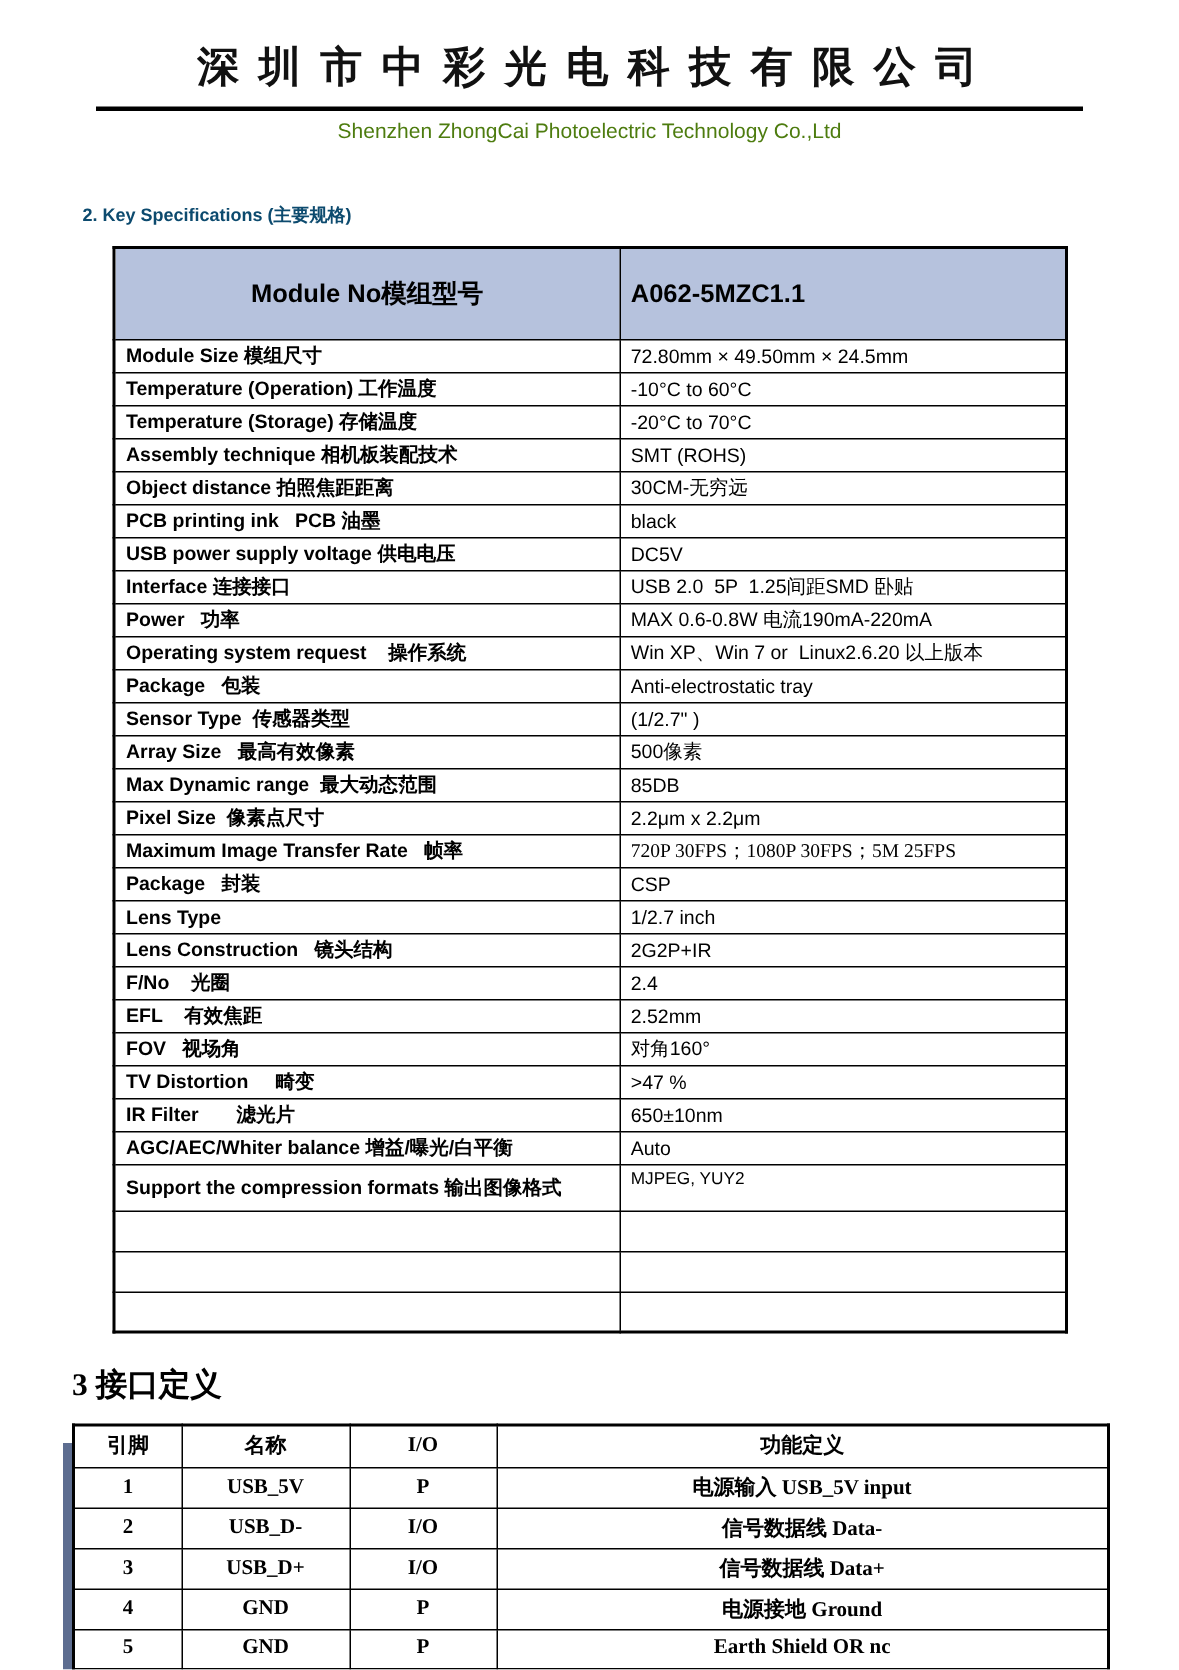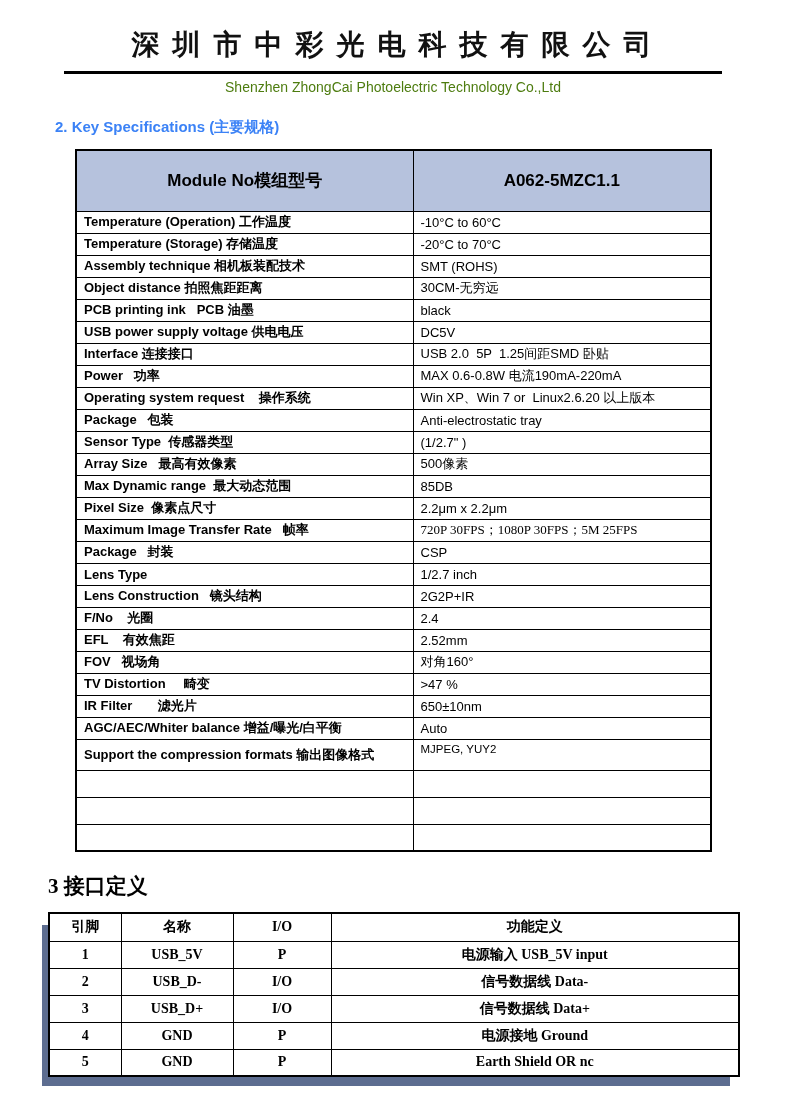--- a/index.html
+++ b/index.html
@@ -13,39 +13,39 @@
   .doc-header { text-align: center; padding-top: 26px; }
   .company-title {
     font-family: Liberation Serif, serif;
     font-size: 28px; font-weight: bold; letter-spacing: 3px; color: #111;
   }
   .title-rule { width: 658px; height: 3px; background: #000; margin: 7px auto 5px auto; }
   .company-subtitle { font-size: 14px; color: #4d7c0f; }
 
   
   .sec2-heading {
-    margin: 23px 0 12px 55px; font-size: 15px; font-weight: bold; color: #3b82f6;
+    margin: 40px 0 12px 55px; font-size: 12px; font-weight: bold; color: #0c4a6e;
   }
   .sec3-heading {
     margin: 20px 0 10px 48px; font-size: 21px; font-weight: bold;
     font-family: "Liberation Serif", "DejaVu Serif", serif;
   }
 
   
   table { border-collapse: collapse; table-layout: fixed; }
   .spec-table { width: 635px; margin: 12px 0 0 75px; border: 2px solid #000; }
   .spec-table th, .spec-table td {
     border: 1px solid #000; vertical-align: middle;
     white-space: pre-wrap; overflow: hidden; padding: 1px 7px;
   }
   .spec-table thead th {
     height: 61px; background: var(--header-bg, #b6c2dd); font-size: 17px; font-weight: bold;
   }
   .spec-table thead th.h-label { text-align: center; }
-  .spec-table thead th.h-value { text-align: center; }
+  .spec-table thead th.h-value { text-align: left; }
   .spec-table td { height: 22px; font-size: 13px; }
   .spec-table td.label-cell { font-weight: bold; }
   .spec-table td.value-cell { font-weight: normal; }
   .spec-table tr.tall td { height: 31px; }
   .spec-table tr.tall td.value-cell { vertical-align: top; font-size: 11.5px; padding-top: 3px; margin-left: 40px; }
   .spec-table tr.serif-val td.value-cell { font-family: "Liberation Serif", "DejaVu Serif", serif; }
   .spec-table tr.empty-row td { height: 27px; }
 
   
   .pin-table {
@@ -79,20 +79,24 @@
       <col style="width:298px">
     </colgroup>
     <thead>
       <tr>
         <th class="h-label">Module No模组型号</th>
         <th class="h-value">A062-5MZC1.1</th>
       </tr>
     </thead>
     <tbody>
         <tr>
+          <td class="label-cell">Module Size 模组尺寸</td>
+          <td class="value-cell">72.80mm × 49.50mm × 24.5mm</td>
+        </tr>
+        <tr>
           <td class="label-cell">Temperature (Operation) 工作温度</td>
           <td class="value-cell">-10°C to 60°C</td>
         </tr>
         <tr>
           <td class="label-cell">Temperature (Storage) 存储温度</td>
           <td class="value-cell">-20°C to 70°C</td>
         </tr>
         <tr>
           <td class="label-cell">Assembly technique 相机板装配技术</td>
           <td class="value-cell">SMT (ROHS)</td>

